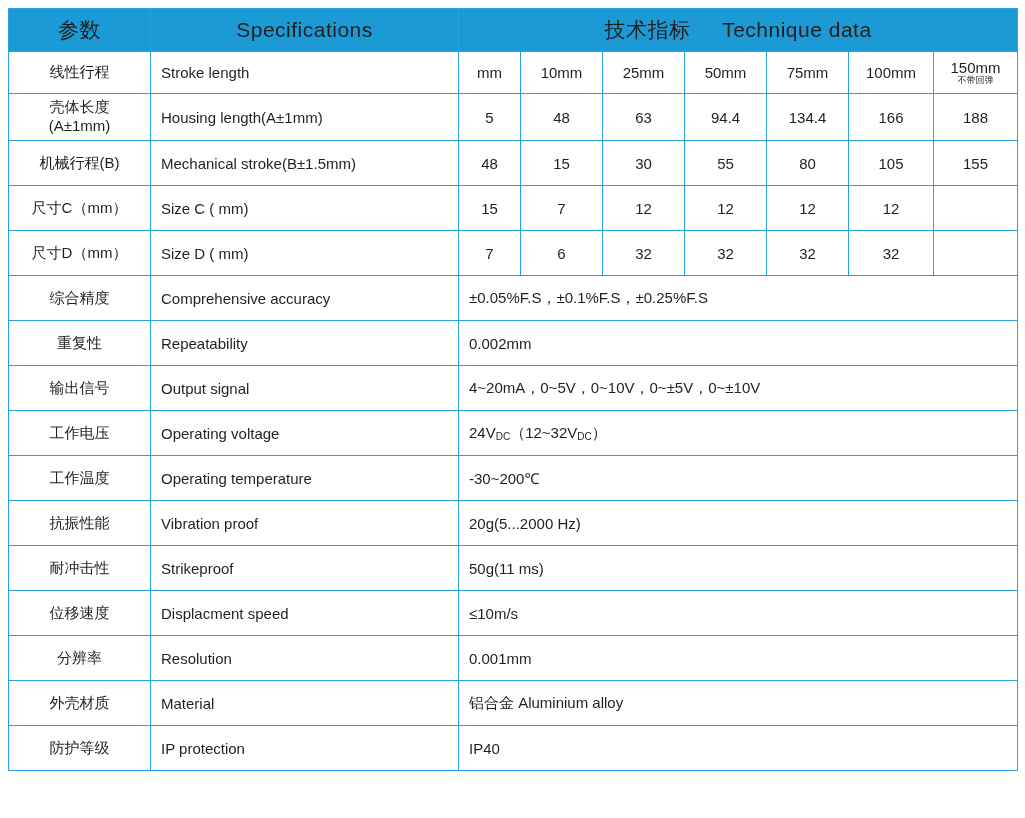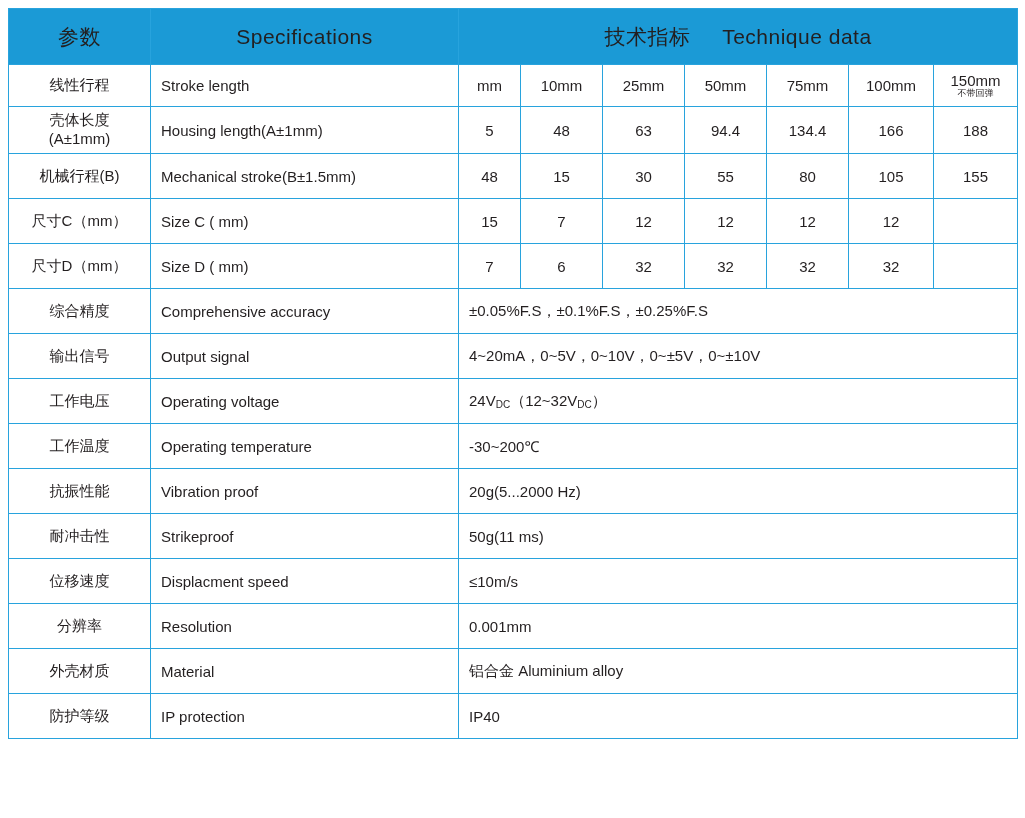--- a/index.html
+++ b/index.html
@@ -35,21 +35,21 @@
     color: #231f20;
     box-sizing: border-box;
   }
   
   .hdr td {
     background: #1b9ad6;
     color: #ffffff;
     text-align: center;
     font-size: 21px;
     font-weight: bold;
-    height: 56px;
+    height: 43px;
     border: 1px solid #1b9ad6;
     letter-spacing: 0.5px;
   }
   .hdr td.hdr-param { font-size: 21px; }
   .hdr td.hdr-spec  { font-size: 21px; }
   .hdr td.hdr-tech  { font-size: 21px; }
   .col-en { width: 308px; text-align: left; font-size: 16px; }
 
   td.cn { text-align: center; }
   td.en { text-align: left; }
@@ -180,20 +180,25 @@
       <td class="num">32</td>
       <td class="num"></td>
     </tr>
 
     <tr class="norm-row">
       <td class="cn">综合精度</td>
       <td class="en col-en">Comprehensive accuracy</td>
       <td class="value-wide" colspan="7">±0.05%F.S，±0.1%F.S，±0.25%F.S</td>
     </tr>
 
+    <tr class="norm-row">
+      <td class="cn">重复性</td>
+      <td class="en col-en">Repeatability</td>
+      <td class="value-wide" colspan="7">0.002mm</td>
+    </tr>
 
     <tr class="norm-row">
       <td class="cn">输出信号</td>
       <td class="en col-en">Output signal</td>
       <td class="value-wide" colspan="7">4~20mA，0~5V，0~10V，0~±5V，0~±10V</td>
     </tr>
 
     <tr class="norm-row">
       <td class="cn">工作电压</td>
       <td class="en col-en">Operating voltage</td>

